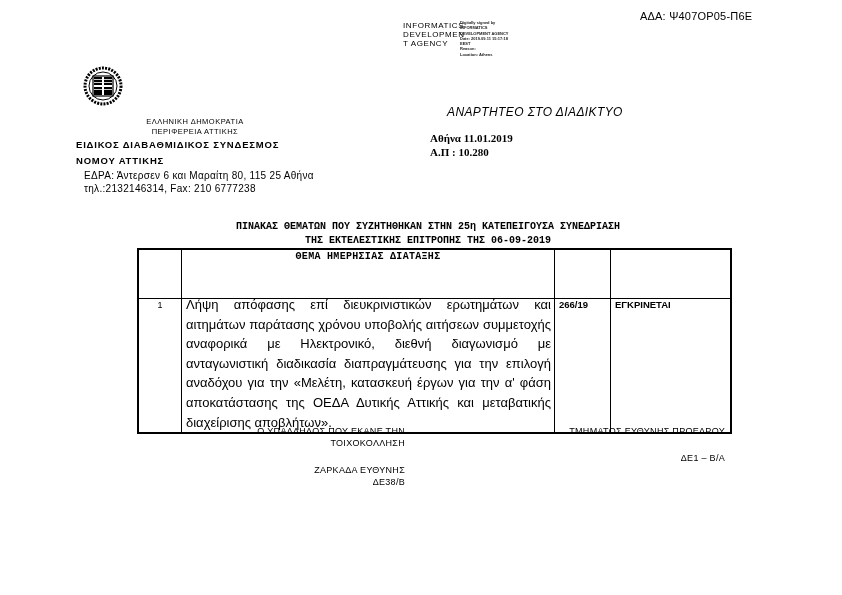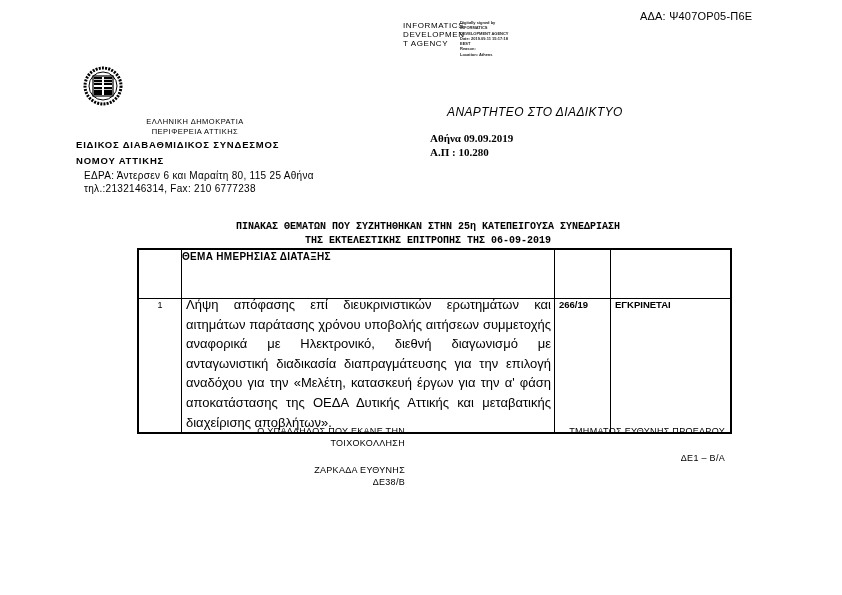--- a/index.html
+++ b/index.html
@@ -17,21 +17,21 @@
   .dateblock { left: 430px; top: 131px; font-family: "Liberation Serif", serif; font-weight: bold; font-size: 11px; line-height: 14px; }
   .title { left: 198px; top: 220px; width: 460px; text-align: center; font-weight: bold; font-size: 10px; line-height: 14px; font-family: Liberation Mono, monospace; }
   table.main { position: absolute; left: 137px; top: 248px; width: 595px; border-collapse: collapse; }
   table.main td { border: 1px solid #000; vertical-align: top; padding: 0; }
   table.main { border: 2px solid #000; }
   td.c1 { width: 42px; text-align: center; font-size: 9px; }
   td.c2 { width: 372px; }
   td.c3 { width: 55px; }
   td.c4 { }
   tr.head td { height: 48px; }
-  .head-title { text-align: left; font-weight: bold; font-size: 10px; letter-spacing: 0.3px; margin-top: 1px; }
+  .head-title { text-align: center; font-weight: bold; font-size: 10px; letter-spacing: 0.3px; margin-top: 1px; font-family: Liberation Mono, monospace; }
   tr.row td { height: 113px; }
   .desc { font-size: 13px; line-height: 19.6px; text-align: justify; padding: 0 3px 0 4px; margin-top: -4px; }
   .num { padding-top: 0px; line-height: 12px; margin-top: 0px; }
   .bold9 { font-weight: bold; font-size: 9.5px; padding: 0 4px; line-height: 12px; }
   .sig { font-size: 9px; text-align: right; line-height: 12px; letter-spacing: 0.3px; }
   .sig-left { left: 185px; top: 425px; width: 220px; }
   .sig-right { left: 475px; top: 425px; width: 250px; }
   .gap { height: 15px; }
 </style>
 </head>
@@ -76,21 +76,21 @@
   <div class="l1">ΕΛΛΗΝΙΚΗ ΔΗΜΟΚΡΑΤΙΑ</div>
   <div class="l1">ΠΕΡΙΦΕΡΕΙΑ ΑΤΤΙΚΗΣ</div>
   <div class="l3">ΕΙΔΙΚΟΣ ΔΙΑΒΑΘΜΙΔΙΚΟΣ ΣΥΝΔΕΣΜΟΣ</div>
   <div class="l3">ΝΟΜΟΥ ΑΤΤΙΚΗΣ</div>
   <div class="l5">ΕΔΡΑ: Άντερσεν 6 και Μαραίτη 80, 115 25 Αθήνα</div>
   <div class="l5">τηλ.:2132146314, Fax: 210 6777238</div>
 </div>
 
 <div class="abs posted">ΑΝΑΡΤΗΤΕΟ ΣΤΟ ΔΙΑΔΙΚΤΥΟ</div>
 <div class="abs dateblock">
-  <div>Αθήνα 09.09.2019</div>
+  <div>Αθήνα 11.01.2019</div>
   <div>Α.Π : 10.280</div>
 </div>
 
 <div class="abs title">
   <div>ΠΙΝΑΚΑΣ ΘΕΜΑΤΩΝ ΠΟΥ ΣΥΖΗΤΗΘΗΚΑΝ ΣΤΗΝ 25η ΚΑΤΕΠΕΙΓΟΥΣΑ ΣΥΝΕΔΡΙΑΣΗ</div>
   <div>ΤΗΣ ΕΚΤΕΛΕΣΤΙΚΗΣ ΕΠΙΤΡΟΠΗΣ ΤΗΣ  06-09-2019</div>
 </div>
 
 <table class="main">
   <tbody>

